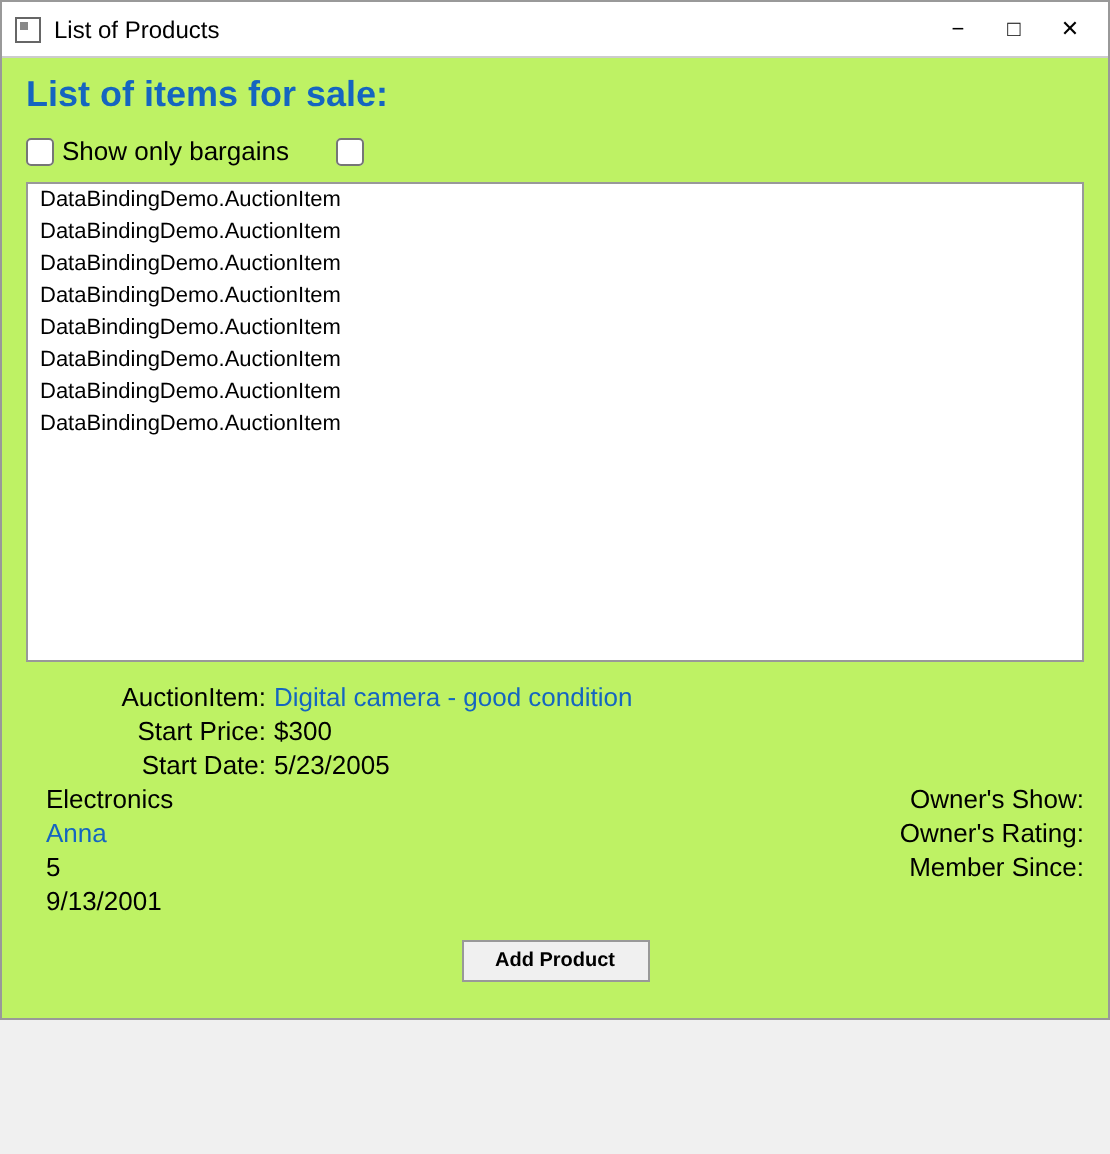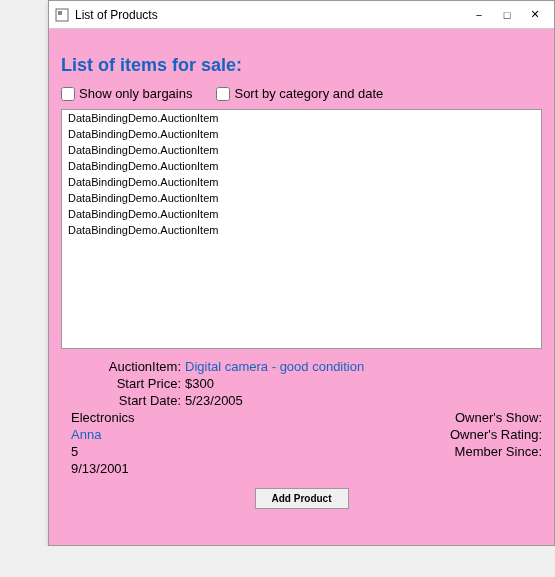--- a/index.html
+++ b/index.html
@@ -10,24 +10,23 @@
     body {
       font-family: 'Segoe UI', Arial, sans-serif;
       font-size: 13px;
       background: #f0f0f0;
       display: flex;
       justify-content: center;
       align-items: flex-start;
     }
     .window {
       width: 555px;
-      background: #f9a8d4;
+      background: #bef264;
       border: 1px solid #999;
       box-shadow: 2px 2px 6px rgba(0,0,0,0.3);
-      margin-left: 48px;
     }
     .titlebar {
       background: #fff;
       display: flex;
       align-items: center;
       padding: 4px 6px;
       border-bottom: 1px solid #ccc;
       height: 28px;
     }
     .titlebar-icon {
@@ -53,21 +52,21 @@
       border: none;
       background: transparent;
       cursor: pointer;
       display: flex;
       align-items: center;
       justify-content: center;
       font-size: 11px;
       color: #000;
     }
     .content {
-      padding: 26px 12px;
+      padding: 8px 12px;
     }
     .page-heading {
       color: #1565c0;
       font-size: 18px;
       font-weight: bold;
       margin-bottom: 10px;
     }
     .checkboxes-row {
       display: flex;
       align-items: center;
@@ -160,21 +159,20 @@
   <div class="content">
     <div class="page-heading">List of items for sale:</div>
 
     <div class="checkboxes-row">
       <label class="checkbox-item">
         <input type="checkbox" style="">
         <span class="checkbox-label">Show only bargains</span>
       </label>
       <label class="checkbox-item">
         <input type="checkbox" style="">
-        <span class="checkbox-label">Sort by category and date</span>
       </label>
     </div>
 
     <div class="list-container" id="products-list">
     <div class="list-item">DataBindingDemo.AuctionItem</div>
         <div class="list-item">DataBindingDemo.AuctionItem</div>
         <div class="list-item">DataBindingDemo.AuctionItem</div>
         <div class="list-item">DataBindingDemo.AuctionItem</div>
         <div class="list-item">DataBindingDemo.AuctionItem</div>
         <div class="list-item">DataBindingDemo.AuctionItem</div>

